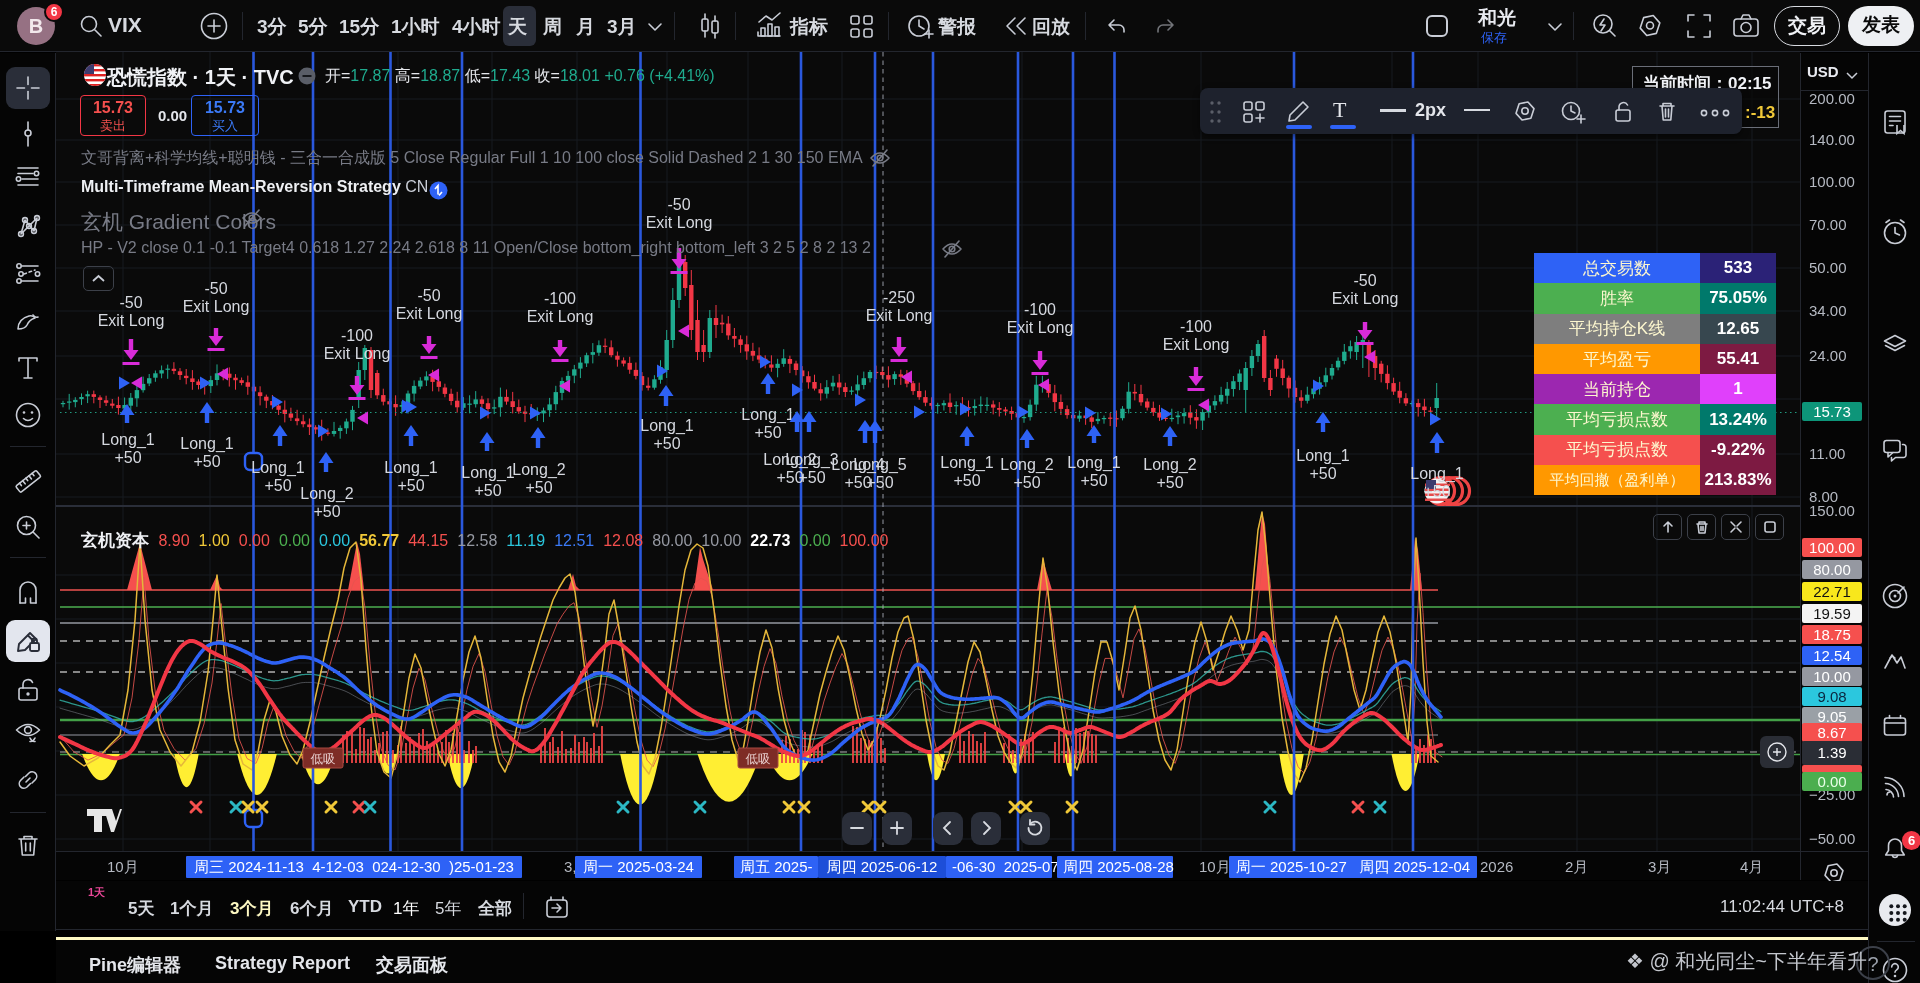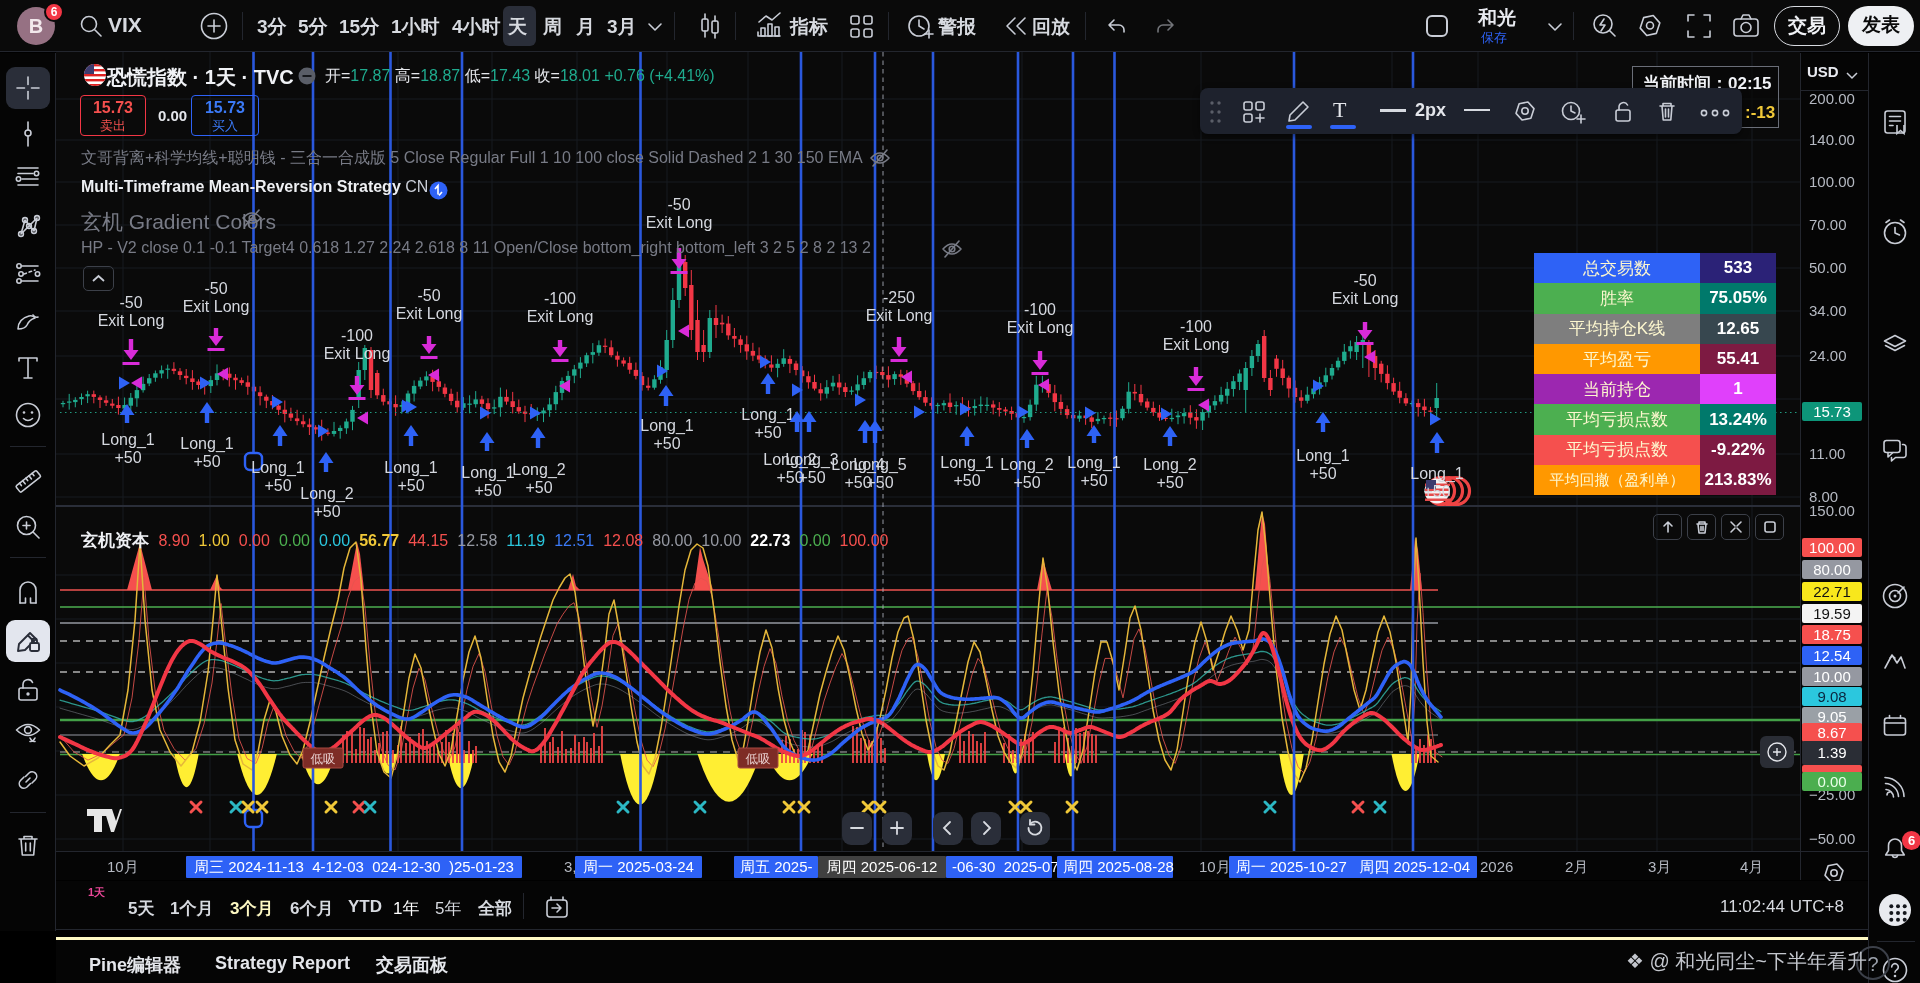--- a/index.html
+++ b/index.html
@@ -1282,21 +1282,21 @@
         <path d="M 15 4.5 L 22.8 9 V 19 L 15 23.5 L 7.2 19 V 9 Z" stroke="#c9cdd6" stroke-width="1.6" fill="none" stroke-linecap="round" stroke-linejoin="round" transform="rotate(18 15 14)"></path>
         <circle cx="15" cy="14" r="3.2" stroke="#c9cdd6" stroke-width="1.6" fill="none" stroke-linecap="round" stroke-linejoin="round"></circle>
       </svg></div>
   </div>
 <div id="datebar">
     <div class="abs" style="left:51px;top:6px;color:#b5b9c2;font-size:15px">10月</div>
     <div class="chip" style="left:130px;width:336px">周三 2024-11-13&nbsp;&nbsp;4-12-03&nbsp;&nbsp;024-12-30&nbsp;&nbsp;)25-01-23</div>
     <div class="abs" style="left:508px;top:6px;color:#b5b9c2;font-size:15px">3,</div>
     <div class="chip" style="left:519px;width:127px">周一 2025-03-24</div>
     <div class="chip" style="left:678px;width:84px">周五 2025-</div>
-    <div class="chip" style="left:762px;width:128px;background:#404040">周四 2025-06-12</div>
+    <div class="chip" style="left:762px;width:128px;background:#1d4ed8">周四 2025-06-12</div>
     <div class="chip" style="left:890px;width:106px">-06-30&nbsp;&nbsp;2025-07</div>
     <div class="chip" style="left:1001px;width:116px">周四 2025-08-28</div>
     <div class="abs" style="left:1143px;top:6px;color:#b5b9c2;font-size:15px">10月</div>
     <div class="chip" style="left:1173px;width:248px">周一 2025-10-27&nbsp;&nbsp;&nbsp;周四 2025-12-04</div>
     <div class="abs" style="left:1424px;top:6px;color:#b5b9c2;font-size:15px">2026</div>
     <div class="abs" style="left:1509px;top:6px;color:#b5b9c2;font-size:15px">2月</div>
     <div class="abs" style="left:1592px;top:6px;color:#b5b9c2;font-size:15px">3月</div>
     <div class="abs" style="left:1684px;top:6px;color:#b5b9c2;font-size:15px">4月</div>
   </div>
 <div id="rangebar">

